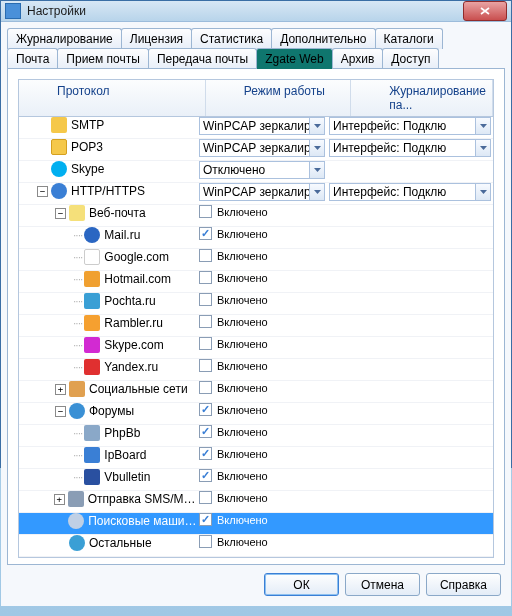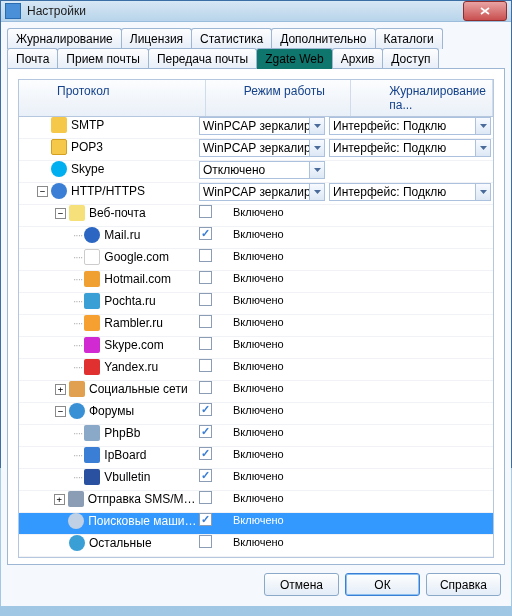--- a/index.html
+++ b/index.html
@@ -43,21 +43,21 @@
 .ticon { width:16px; height:16px; margin-right:4px; flex-shrink:0; display:inline-block; border-radius:2px; }
 .label { overflow:hidden; text-overflow:ellipsis; white-space:nowrap; }
 
 .combo { flex:1; height:18px; border:1px solid #abc1de; background:#fff; display:flex; align-items:center; font-size:11px; overflow:hidden; }
 .combo .cval { flex:1; padding:0 3px; overflow:hidden; white-space:nowrap; text-overflow:clip; }
 .combo .cbtn { width:15px; height:100%; border-left:1px solid #abc1de; background:linear-gradient(#f7faff,#dde8f5); display:flex; align-items:center; justify-content:center; cursor:pointer; }
 .combo .cbtn svg { width:7px; height:4px; }
 
 .chk { width:13px; height:13px; border:1px solid #8a9db5; background:#fff; margin-right:5px; display:inline-flex; align-items:center; justify-content:center; cursor:pointer; flex-shrink:0; }
 .chk.checked::after { content:"✓"; color:#3a7fd5; font-size:11px; font-weight:bold; line-height:1; }
-.chklabel { font-size:11px;margin-left:16px; }
+.chklabel { font-size:11px; }
 
 .buttons { display:flex; justify-content:flex-end; gap:6px; padding:8px 4px 4px 4px; }
 .btn { min-width:75px; height:23px; border:1px solid #8aa8c8; background:linear-gradient(#fefefe,#e3ecf7); border-radius:3px; cursor:pointer; display:flex; align-items:center; justify-content:center; }
 .btn.default { border-color:#3a7fd5; box-shadow:0 0 0 1px #8cc0f0 inset; }
 
 
 .i-smtp { background:#f5c84a; } .i-pop3 { background:#f5c84a; border:1px solid #d4a020; }
 .i-skype { background:#00aff0; border-radius:50%; } .i-http { background:#3a7fd5; border-radius:50%; }
 .i-web { background:#f5e07a; } .i-mail { background:#2a66c2; border-radius:50%; }
 .i-google { background:#fff; border:1px solid #ccc; } .i-hotmail { background:#f0a030; }
@@ -418,24 +418,24 @@
                 <span class="chk"></span>
                 <span class="chklabel">Включено</span>
               </div>
               <div class="c3"></div>
             </div>
           </div>
       </div>
     </div>
 
     <div class="buttons">
+      <div class="btn default">
+          <span>ОК</span>
+        </div>
       <div class="btn">
           <span>Отмена</span>
-        </div>
-      <div class="btn default">
-          <span>ОК</span>
         </div>
       <div class="btn">
           <span>Справка</span>
         </div>
     </div>
   </div>
 </div>
 
 </body></html>

